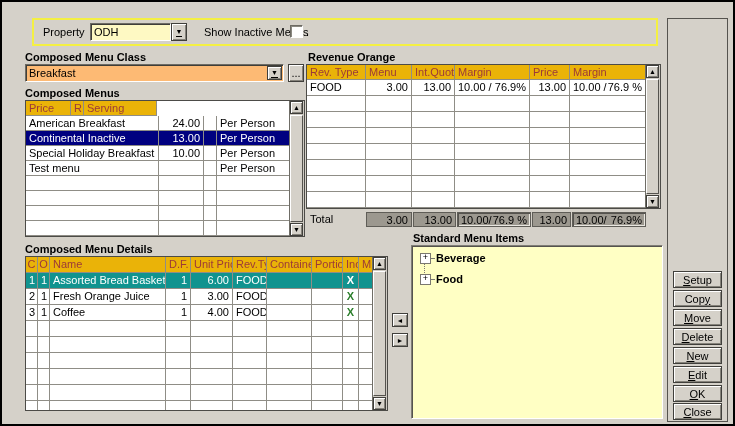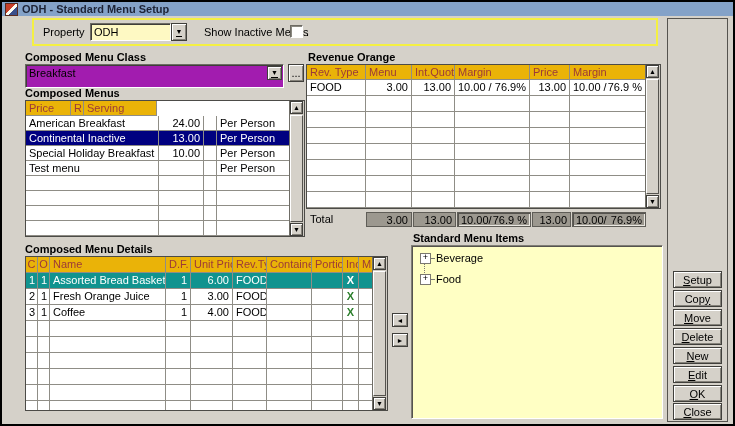--- a/index.html
+++ b/index.html
@@ -56,53 +56,49 @@
   .totcell{position:absolute;height:15px;background:#9C988F;border:1px solid #5f5d57;
            box-sizing:border-box;padding:1px 3px 0 3px;font-size:11px;white-space:nowrap;}
   .tot-sunk{box-shadow:inset 1px 1px 0 #55534e,inset -1px -1px 0 #e9e7e0;align-items:flex-end;}
   
   .treepanel{position:absolute;left:411px;top:245px;width:250px;height:172px;background:#FFFFC4;
              border:1px solid;border-color:#807e76 #ffffff #ffffff #807e76;box-shadow:inset 1px 1px 0 #55534e;}
   .treenode{position:absolute;display:flex;align-items:center;}
   .plusbox{width:9px;height:9px;background:#fff;border:1px solid #7a786f;font-size:9px;line-height:7px;
            text-align:center;color:#000;box-sizing:content-box;}
   .treedash{width:4px;height:1px;background:#7a786f;}
-  .treelabel{margin-left:1px;}
+  .treelabel{margin-left:1px;font-weight:bold;}
   .treeline{position:absolute;width:1px;border-left:1px dotted #7a786f;}
   
   .rightpanel{position:absolute;left:667px;top:18px;width:61px;height:404px;background:#D5D1C9;
               border:1px solid #55534e;box-sizing:border-box;}
   .act{position:absolute;left:673px;width:49px;height:17px;}
   .tinybtn{position:absolute;width:16px;height:14px;font-size:7px;}
 </style>
 </head>
 <body>
 
 <div id="win">
   <div class="frame"></div>
 
-  <div class="titlebar">
-    <div class="appicon"></div>
-    <div class="titletext">ODH - Standard Menu Setup</div>
-  </div>
 
   <div class="topbox"></div>
   <div class="lbl" style="left:43px;top:26px;">Property</div>
   <div class="field" style="left:90px;top:23px;width:81px;height:18px;">
     <span>ODH</span>
   </div>
   <div class="btn3d" style="position:absolute;left:171px;top:23px;width:16px;height:18px;">
     <span class="cbo-arrow">▼</span>
   </div>
   <div class="lbl" style="left:204px;top:26px;">Show Inactive Menus</div>
   <div class="checkbox" style="left:290px;top:25px;"></div>
   <div class="lbl" style="left:306px;top:26px;">.</div>
 
   <div class="lbl bold" style="left:25px;top:51px;">Composed Menu Class</div>
-  <div class="field" style="left:25px;top:64px;width:259px;height:24px;background:#a21caf;">
+  <div class="field" style="left:25px;top:64px;width:259px;height:18px;background:#fdba74;">
     <span>Breakfast</span>
   </div>
   <div class="btn3d" style="position:absolute;left:267px;top:66px;width:15px;height:14px;">
     <span class="cbo-arrow">▼</span>
   </div>
   <div class="btn3d" style="position:absolute;left:288px;top:64px;width:16px;height:18px;">
     <span>...</span>
   </div>
 
   <div class="lbl bold" style="left:25px;top:87px;">Composed Menus</div>

